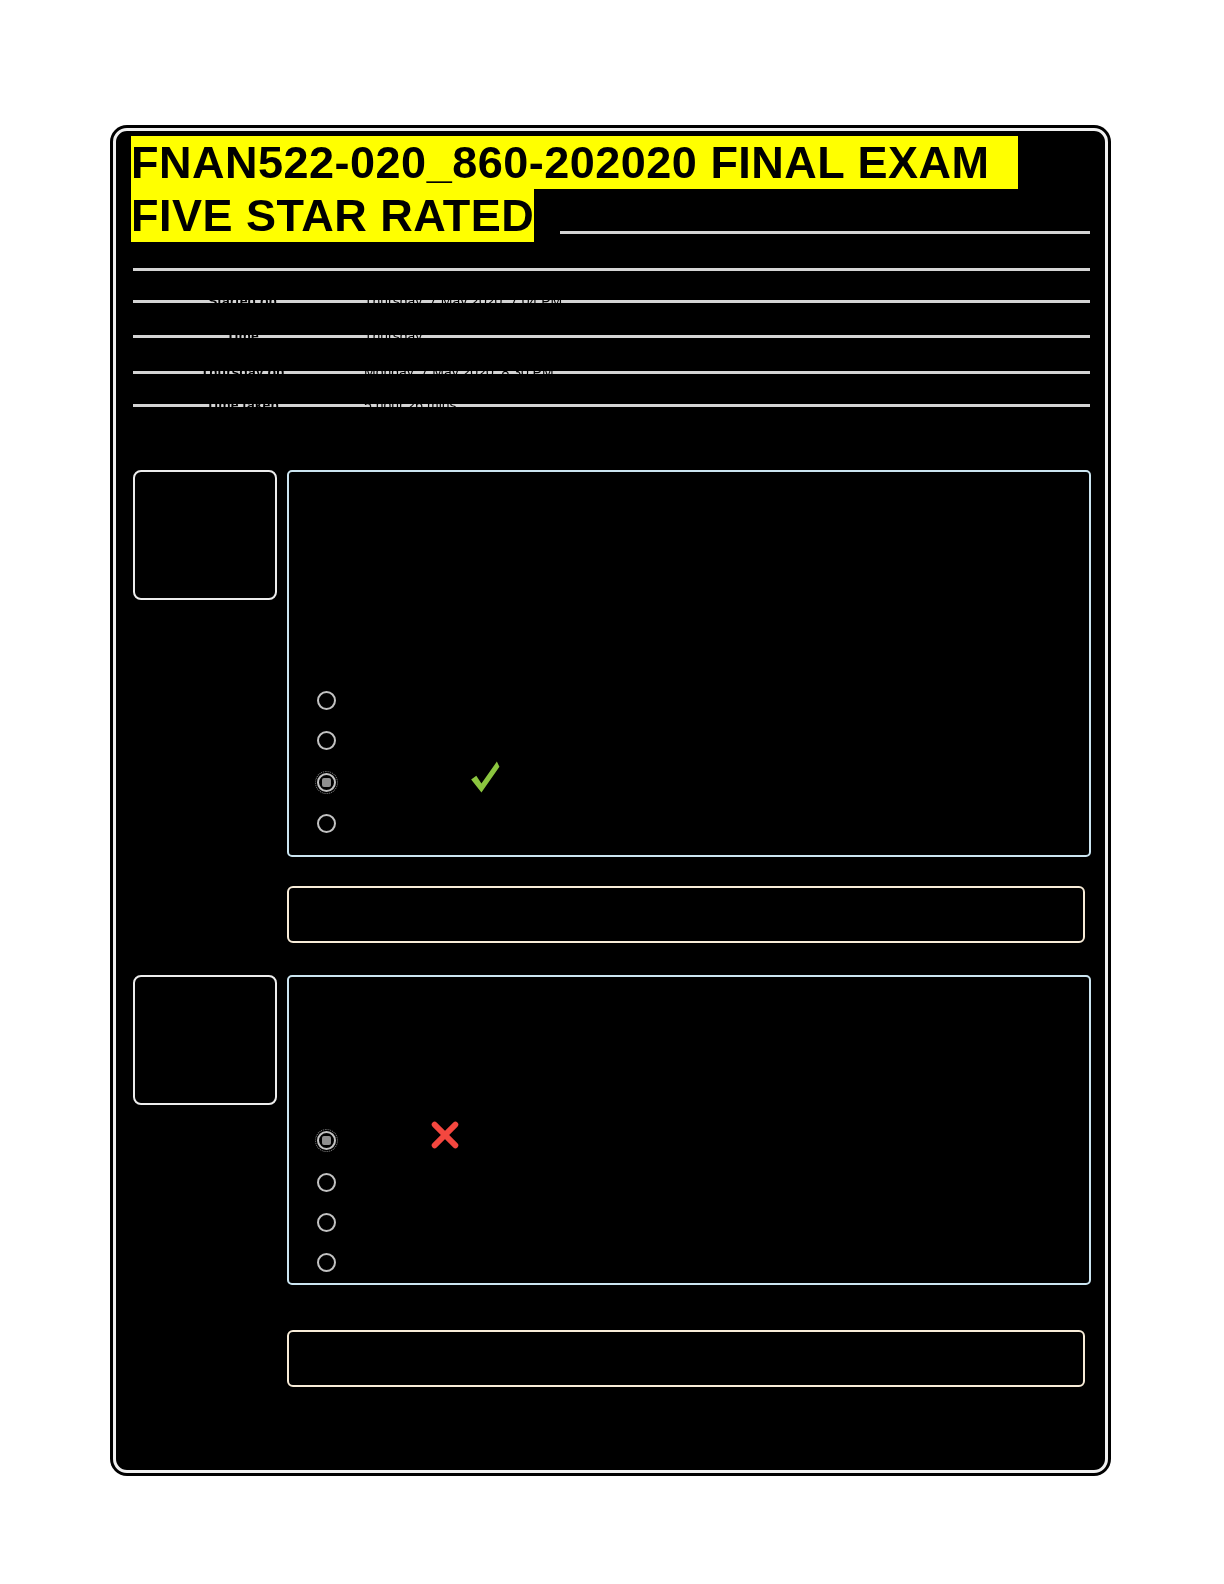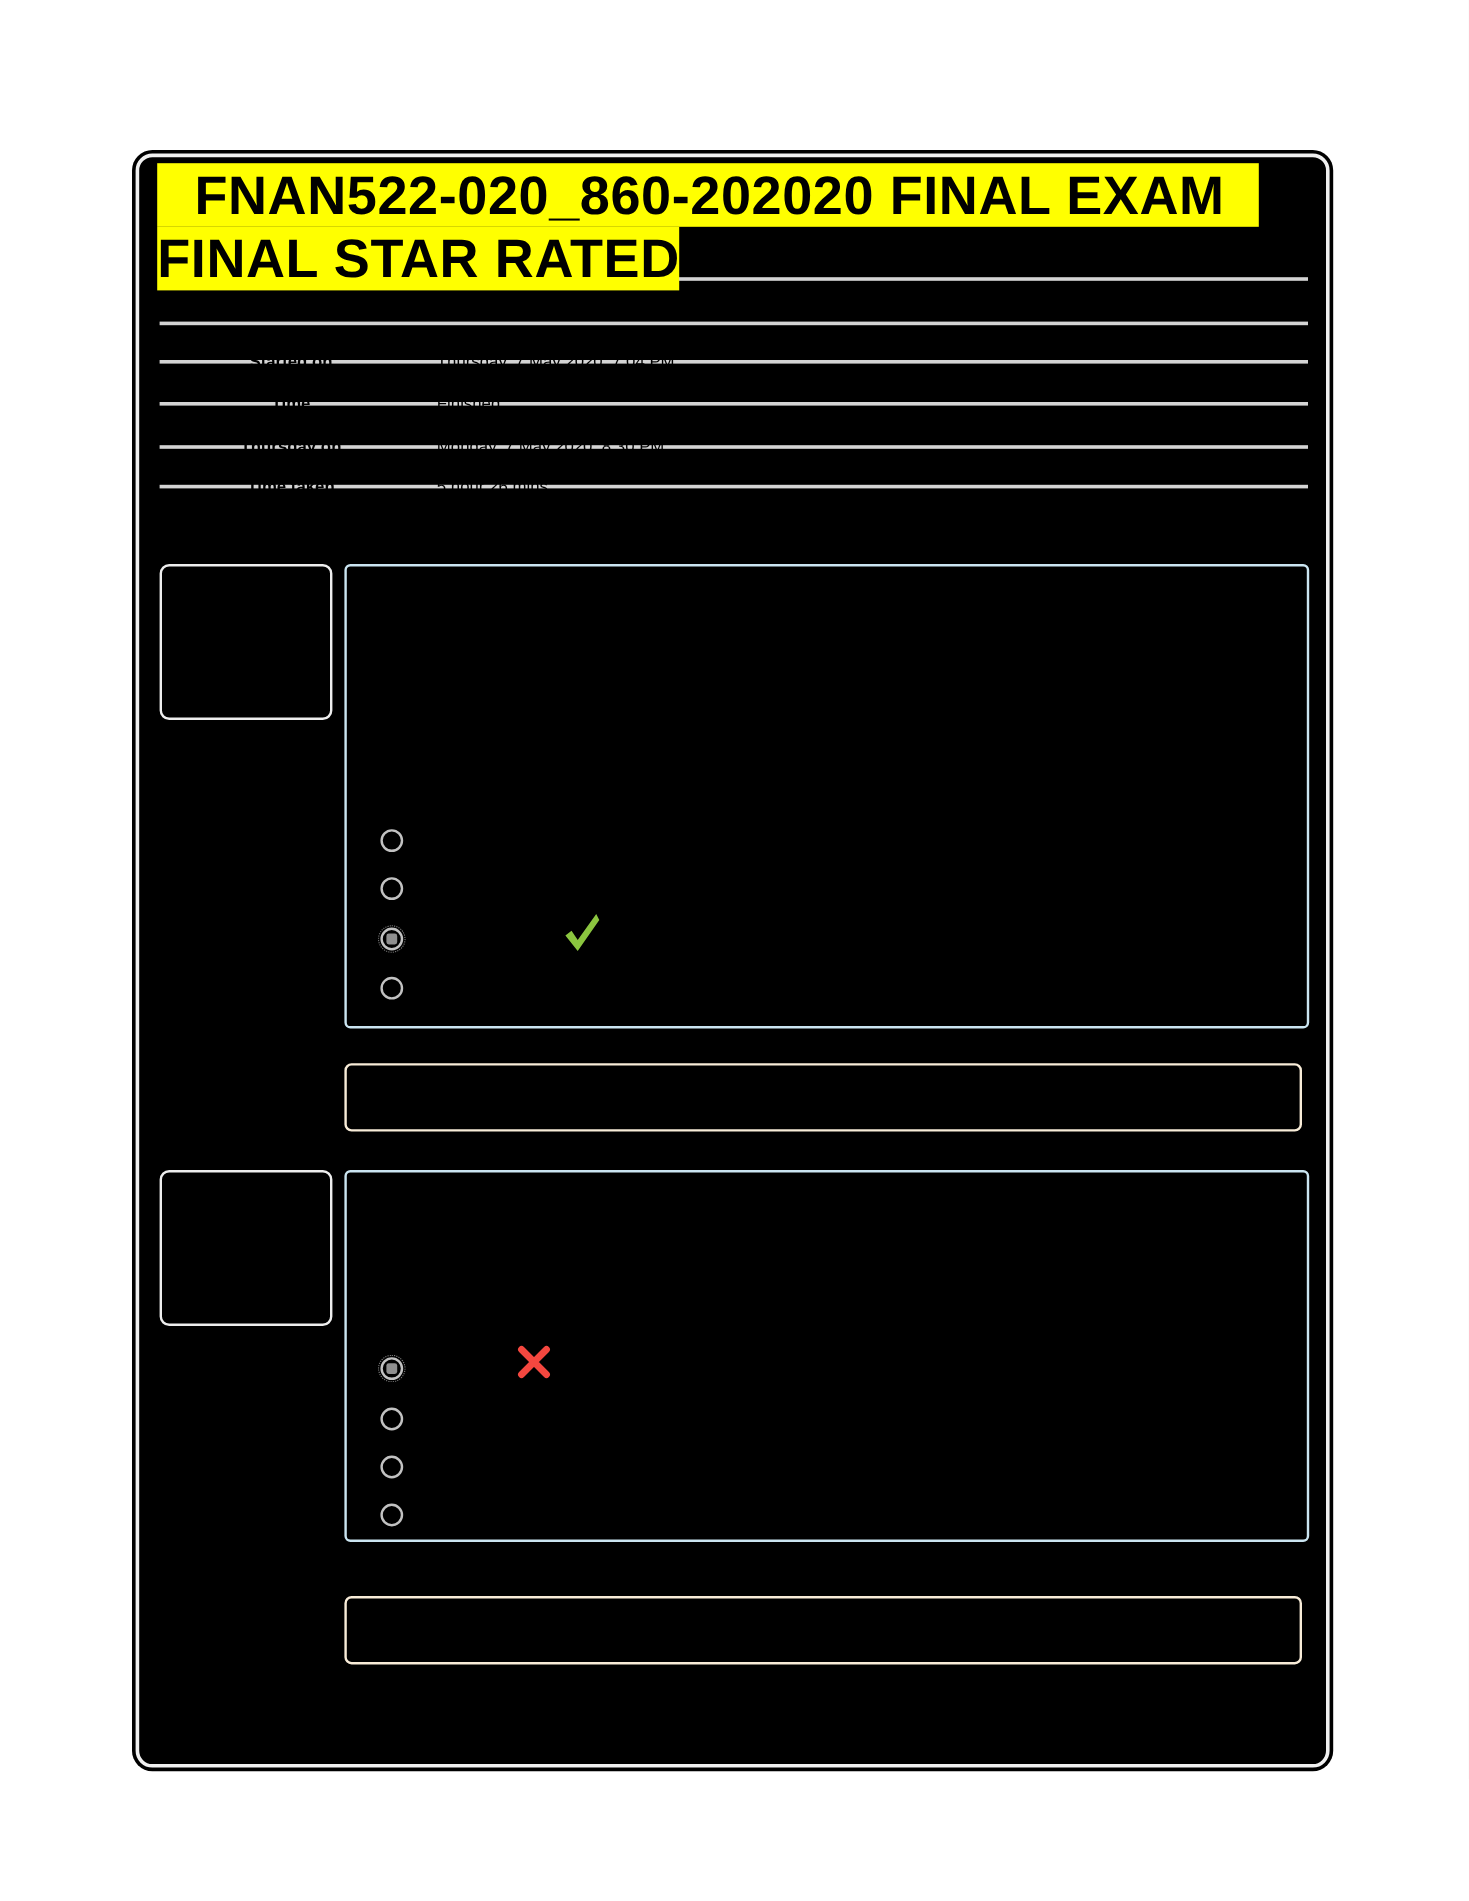--- a/index.html
+++ b/index.html
@@ -33,21 +33,21 @@
   .title-line {
     display: table;
     background: #ffff00;
     color: #000000;
     font-weight: bold;
     font-size: 45px;
     line-height: 53px;
     letter-spacing: 0.5px;
     white-space: nowrap;
   }
-  .title-line.first { padding-right: 28px; padding-left: 31px; }
+  .title-line.first { padding-right: 28px; }
   
   .hline {
     position: absolute;
     height: 3px;
     background: #d4d4d4;
     z-index: 1;
   }
   .hline.title-underline { left: 444px; top: 100px; width: 530px; }
   .hline.l1 { left: 17px; top: 137px; width: 957px; }
   .hline.l2 { left: 17px; top: 169px; width: 957px; }
@@ -147,37 +147,37 @@
   .feedback.f2 { left: 171px; top: 1199px; }
 </style>
 </head>
 <body>
 
 <div class="canvas">
   <div class="page">
 
     <div class="title-wrap">
       <div class="title-line first">FNAN522-020_860-202020 FINAL EXAM</div>
-      <div class="title-line">FINAL STAR RATED</div>
+      <div class="title-line">FIVE STAR RATED</div>
     </div>
 
     <div class="hline title-underline"></div>
     <div class="hline l1"></div>
     <div class="hline l2"></div>
     <div class="hline l3"></div>
     <div class="hline l4"></div>
     <div class="hline l5"></div>
 
     <div class="meta-row r1">
       <span class="meta-label">Started on</span>
       <span class="meta-value">Thursday, 7 May 2020, 7:04 PM</span>
     </div>
     <div class="meta-row r2">
       <span class="meta-label">Time</span>
-      <span class="meta-value">Finished</span>
+      <span class="meta-value">Thursday</span>
     </div>
     <div class="meta-row r3">
       <span class="meta-label">Thursday on</span>
       <span class="meta-value">Monday, 7 May 2020, 8:30 PM</span>
     </div>
     <div class="meta-row r4">
       <span class="meta-label">Time taken</span>
       <span class="meta-value">5 hour 26 mins</span>
     </div>
 

